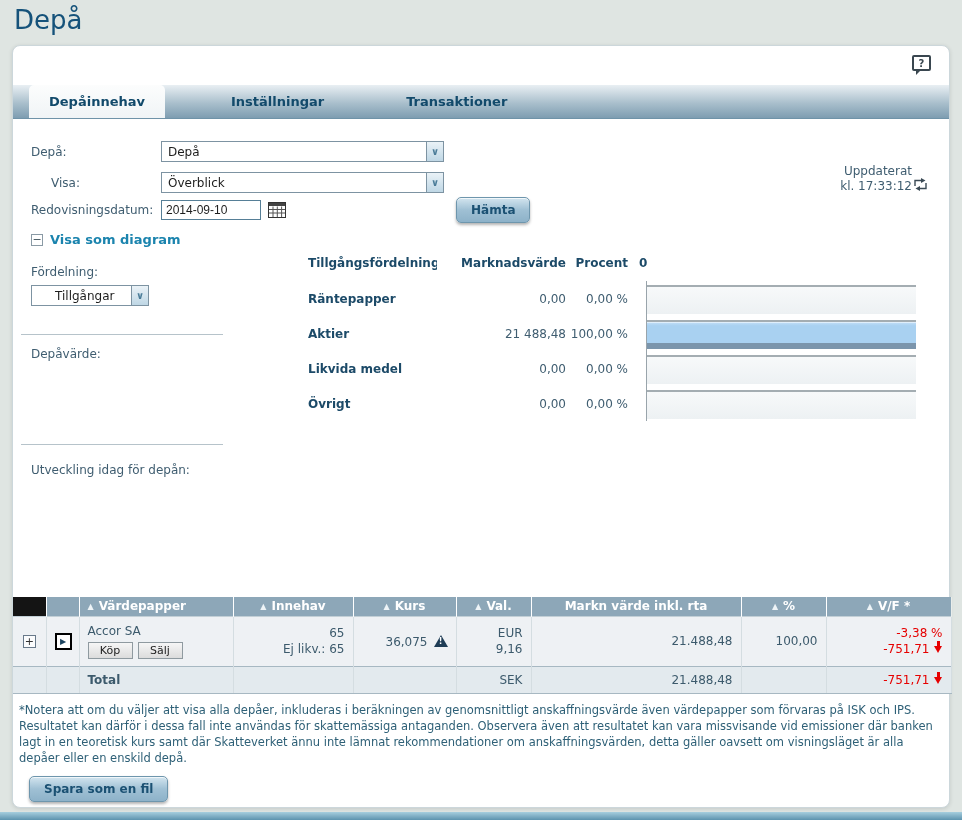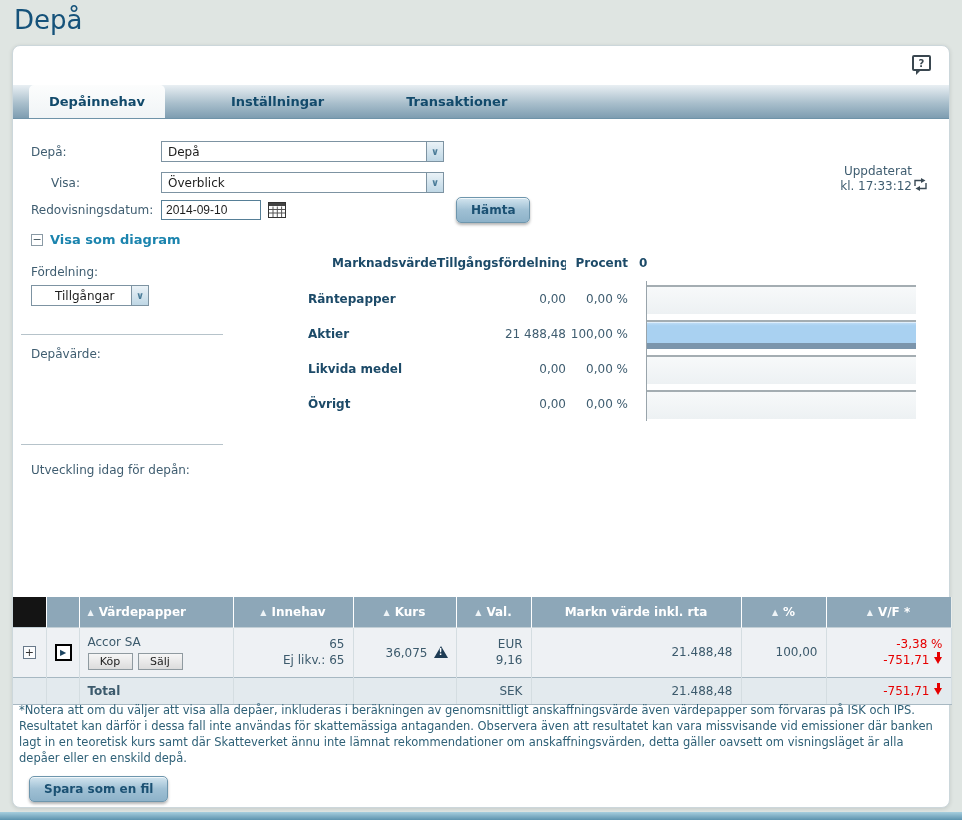--- a/index.html
+++ b/index.html
@@ -117,21 +117,21 @@
     height:100%;
     background:linear-gradient(180deg,#c3dff7 0%,#a9d1f1 14%,#a9d1f1 78%,#7b95ac 79%,#7b95ac 100%);
     box-shadow:inset 0 1px 0 rgba(255,255,255,.5);
   }
   .axis-line { position:absolute; left:338px; top:28px; width:1px; height:140px; background:#99a4ab; }
   .axis-zero { position:absolute; left:331px; top:3px; font-size:12px; font-weight:bold; color:#1c4a68; }
 
   
   table.holdings { position:absolute; left:0; top:551px; width:938px; border-collapse:collapse; table-layout:fixed; }
   .holdings th {
-    height:30px; background:#8da7b8; color:#fff; font-size:12px; font-weight:bold;
+    height:19px; background:#8da7b8; color:#fff; font-size:12px; font-weight:bold;
     border-right:1px solid rgba(255,255,255,.45); padding:0 8px; cursor:pointer;
     white-space:nowrap; overflow:hidden;
   }
   .holdings th.black { background:#141414; cursor:default; }
   .holdings th.r { }
   .holdings th.l { text-align:left; }
   .holdings td {
     background:#eef1f4; border-right:1px solid #d4dde1; border-top:1px solid #c2cfd6;
     font-size:12px; color:#3c5a6c; padding:3px 8px; vertical-align:middle;
   }
@@ -268,22 +268,22 @@
       <div class="arrowbox">
           <span>∨</span>
         </div>
     </div>
     <div class="divider" style="top:288px;"></div>
     <div class="flabel" style="left:18px; top:301px;">Depåvärde:</div>
     <div class="divider" style="top:398px;"></div>
     <div class="flabel" style="left:18px; top:417px;">Utveckling idag för depån:</div>
 
     <div class="chart">
+      <div class="h clip">Tillgångsfördelning</div>
       <div class="h r">Marknadsvärde</div>
-      <div class="h clip">Tillgångsfördelning</div>
       <div class="h r">Procent</div>
       <div class="spacer"></div>
         <div class="spacer"></div>
 
       <div class="rlabel">Räntepapper</div>
       <div class="rval">0,00</div>
       <div class="rval">0,00 %</div>
       <div class="spacer"></div>
       <div class="track">
           <div class="fill" style="width: 0%;"></div>

